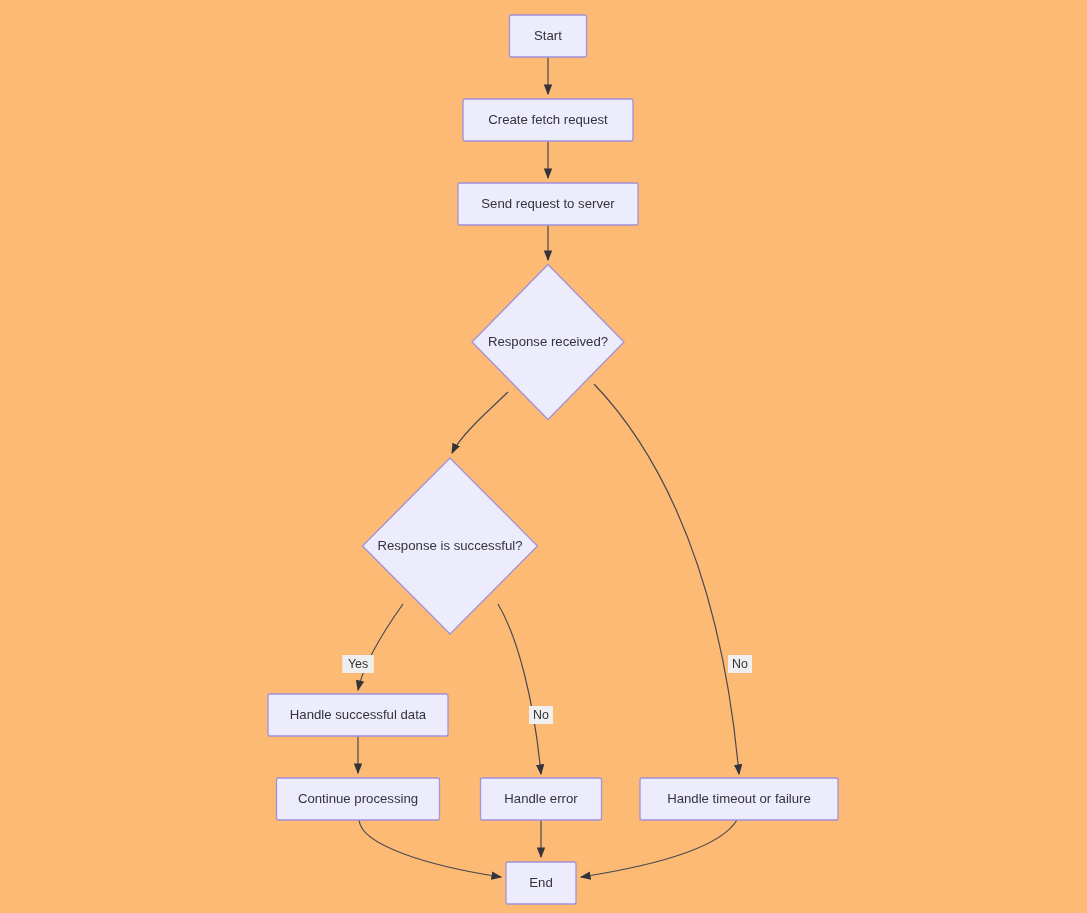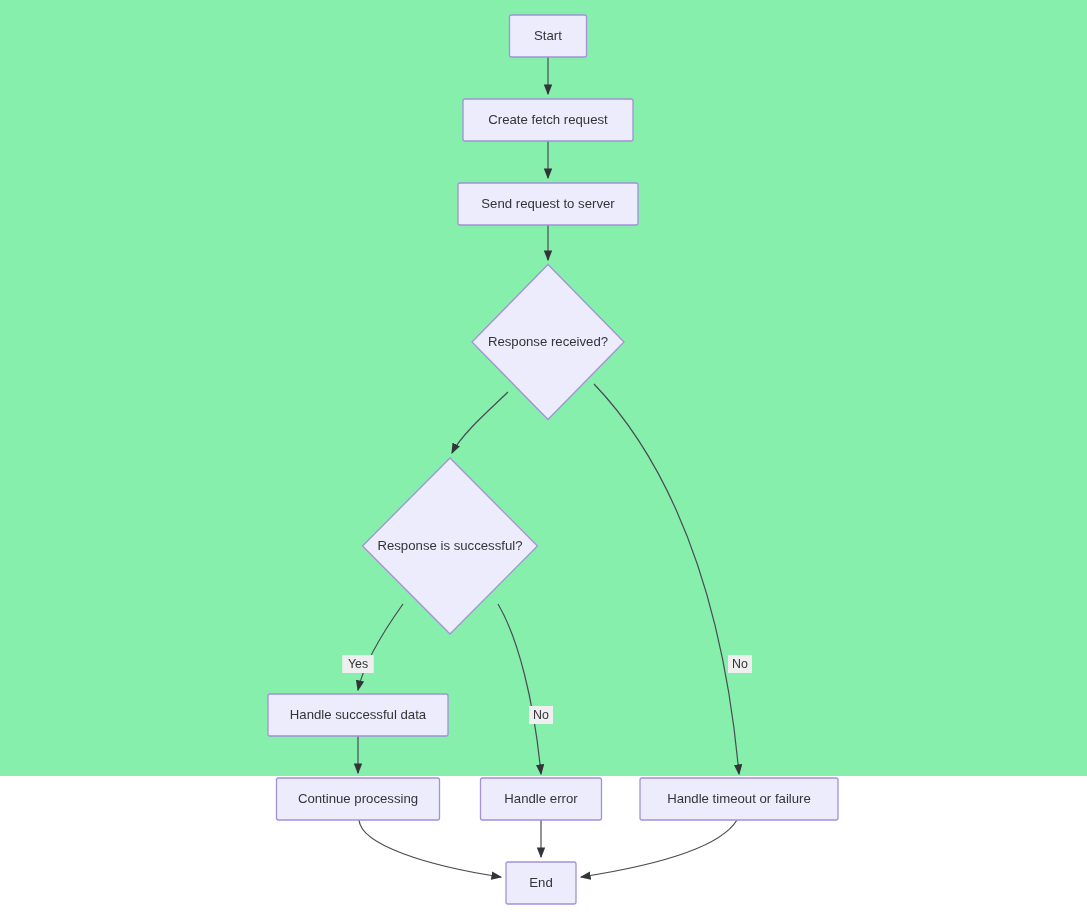--- a/index.html
+++ b/index.html
@@ -9,22 +9,22 @@
   }
   body {
     width: 1087px;
     height: 913px;
     font-family: "Liberation Sans", sans-serif;
     overflow: hidden;
   }
   #flowchart-root {
     position: relative;
     width: 1087px;
-    height: 776px;
-    background: #86efac;
+    height: 913px;
+    background: #fdba74;
   }
   svg#flow-svg {
     display: block;
     width: 1087px;
     height: 913px;
   }
   .node-shape {
     fill: #ececfd;
     stroke: #a391d9;
     stroke-width: 1.3px;

